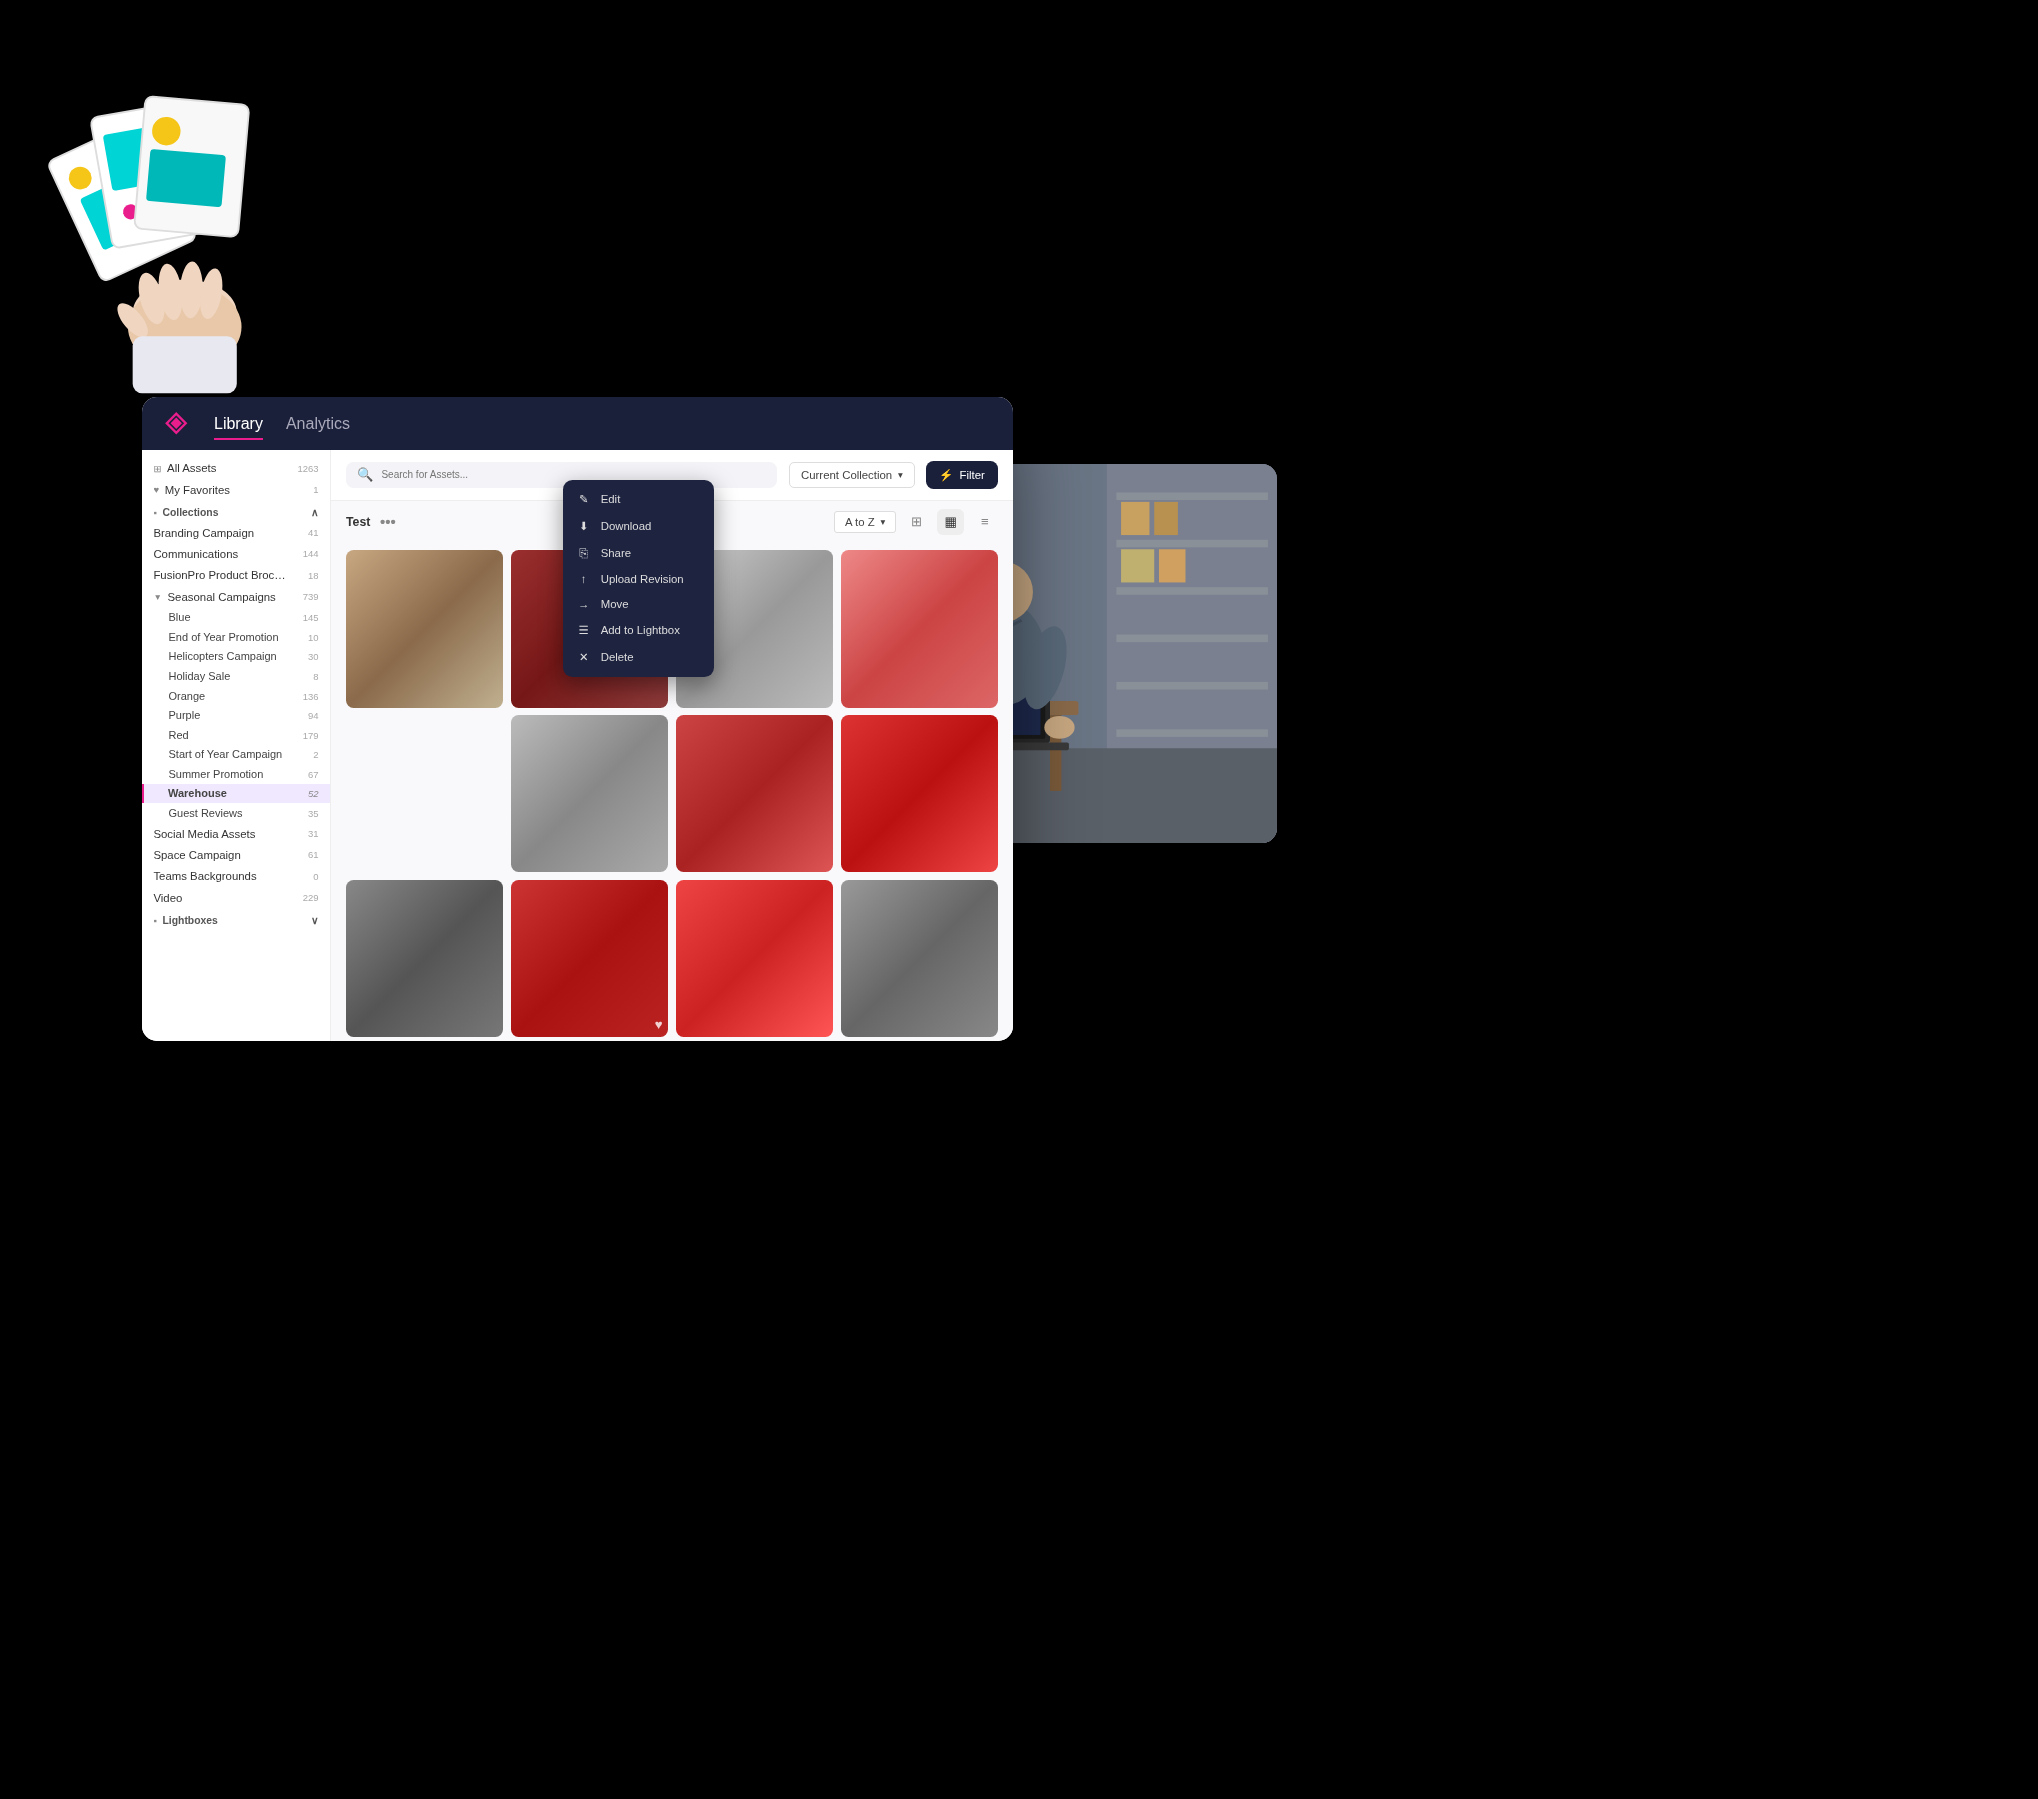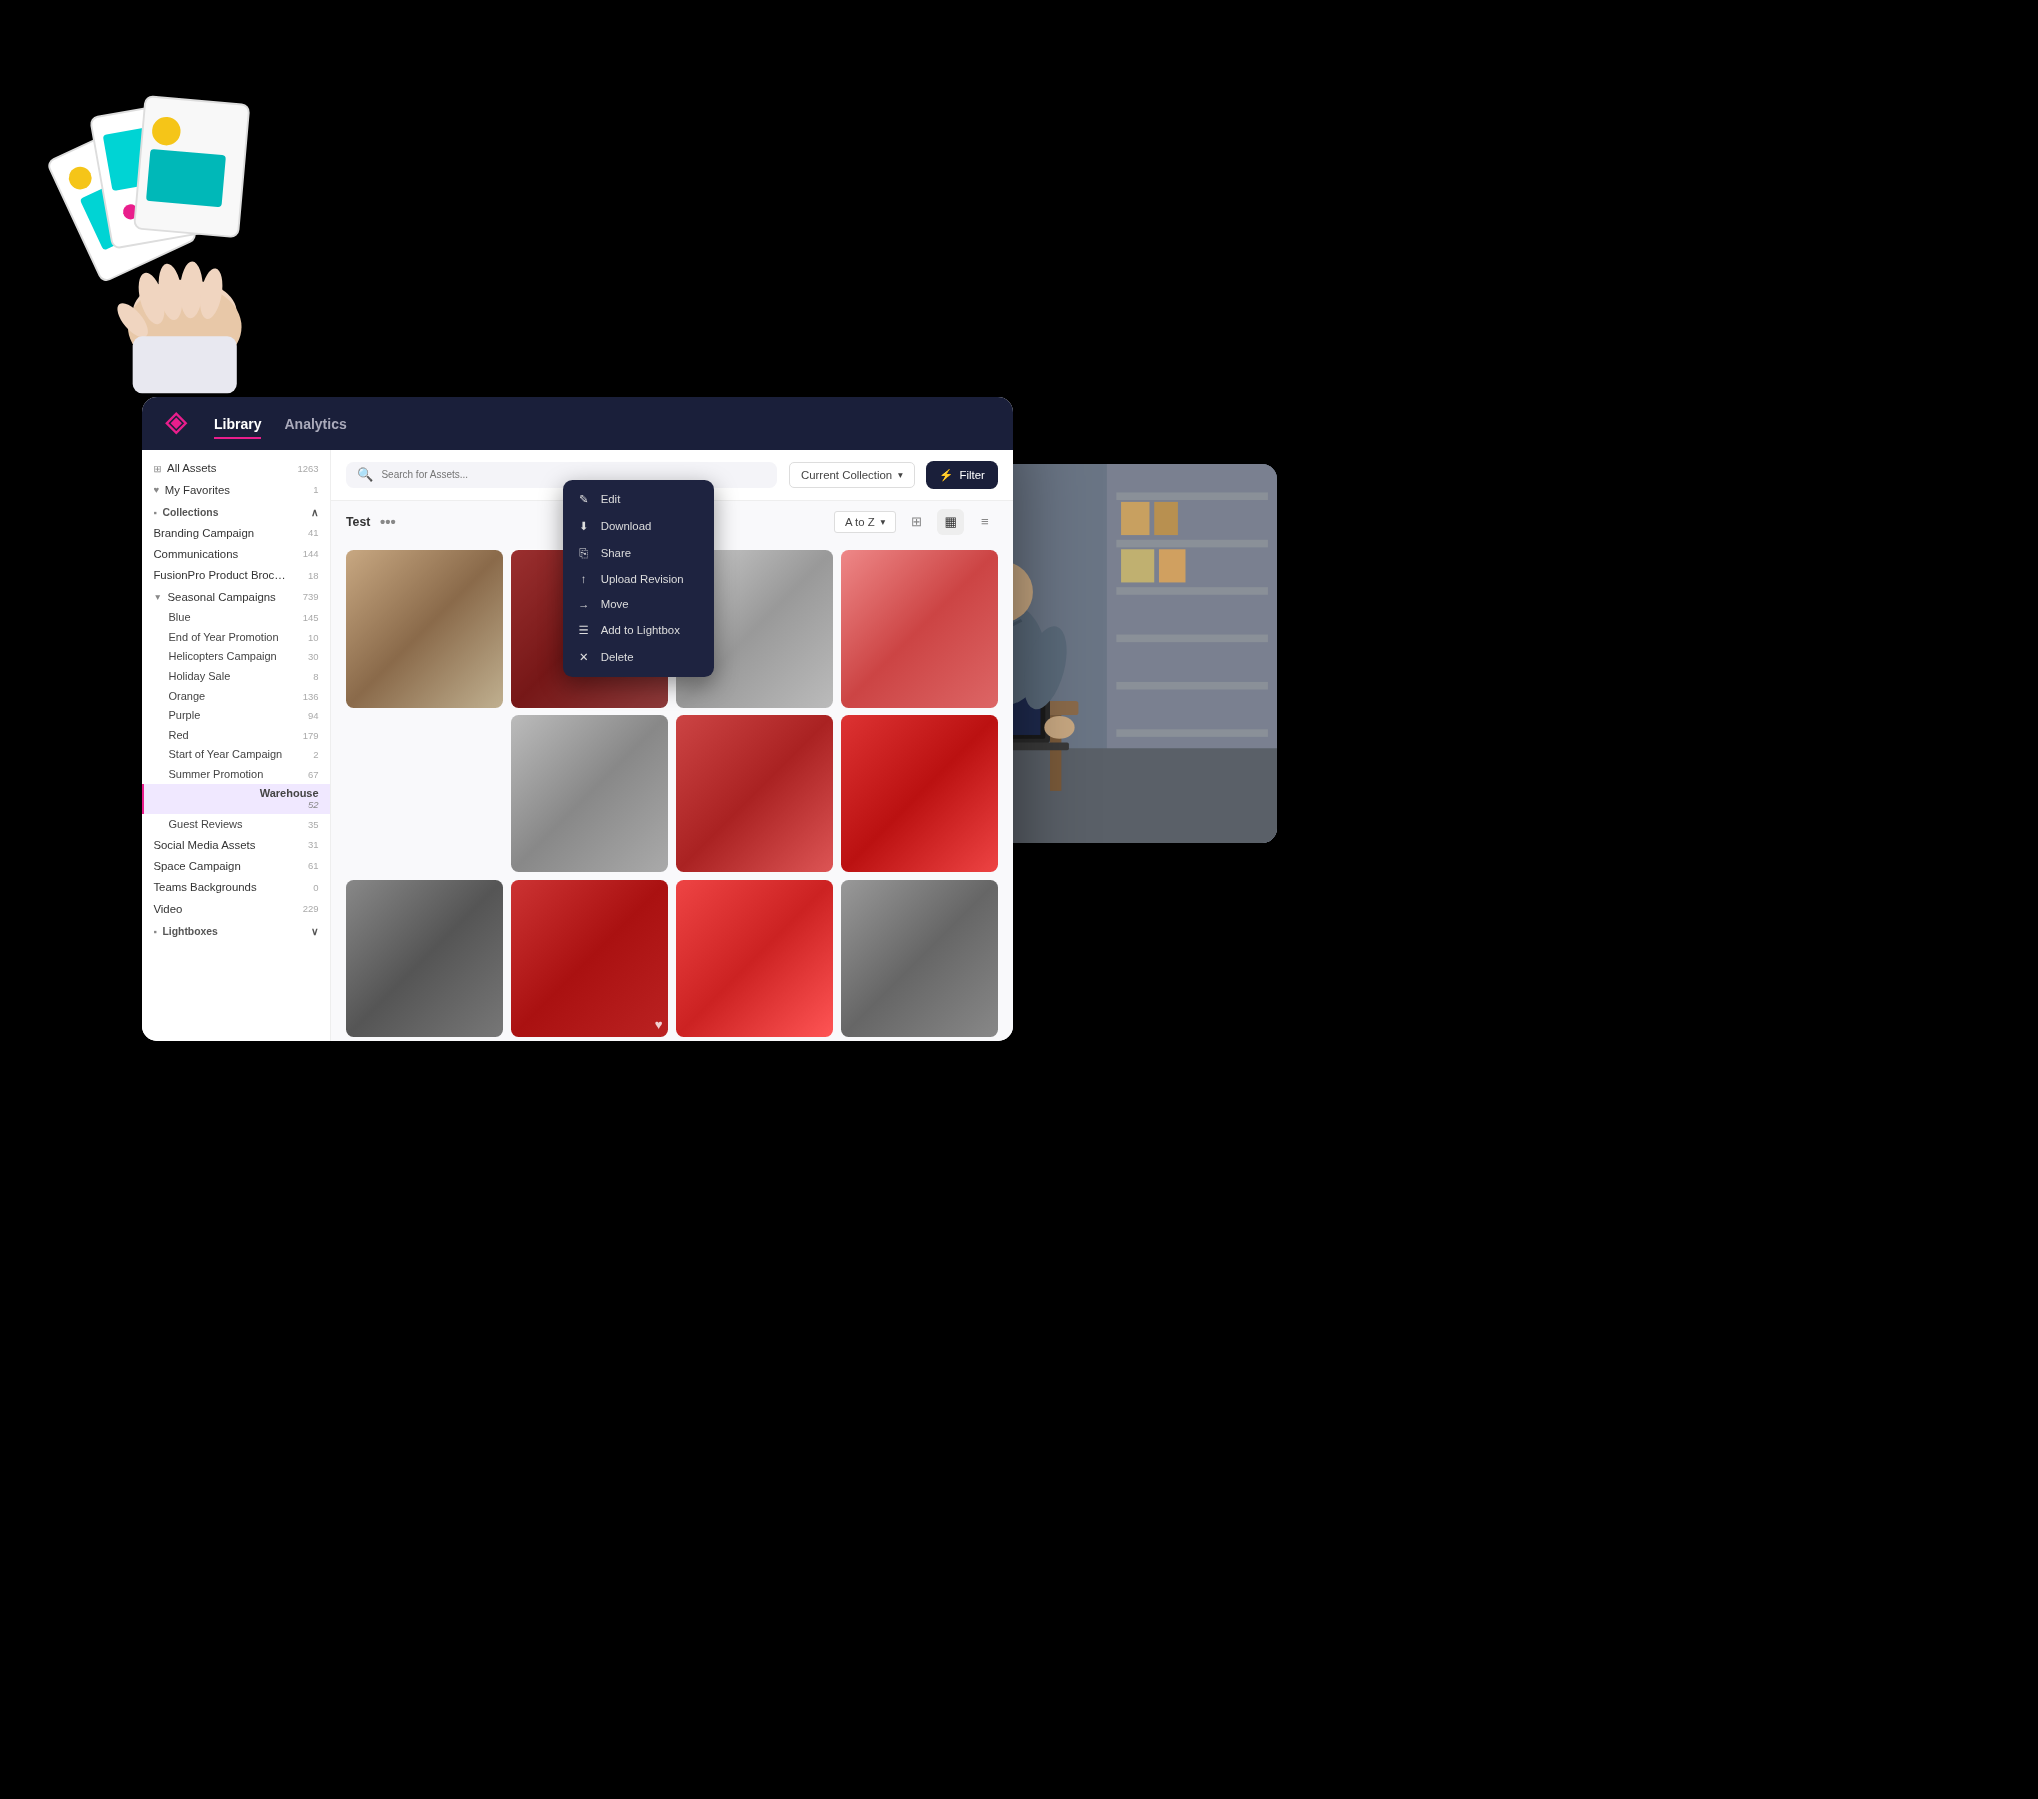--- a/index.html
+++ b/index.html
@@ -54,25 +54,24 @@
       height: 30px;
       display: flex;
       align-items: center;
       justify-content: center;
       color: #e91e8c;
       font-size: 19px;
       font-weight: bold;
     }
     .nav-tab {
       color: #aab;
-      font-size: 14px;
+      font-size: 16px;
       cursor: pointer;
       padding: 3.8px 0;
       position: relative;
-      font-weight: bold;
     }
     .nav-tab.active {
       color: #fff;
     }
     .nav-tab.active::after {
       content: '';
       position: absolute;
       bottom: -3.8px;
       left: 0;
       right: 0;
@@ -320,21 +319,20 @@
       font-size: 11.4px;
       width: 15px;
       text-align: center;
     }
 
     
     .sidebar-sub-item.warehouse-active {
       background: transparent;
       border-left: 2.8px solid #e91e8c;
       padding-left: 24px;
-      flex-direction: column;
     }
 
     
     .illustration-wrap {
       position: absolute;
       top: 57px;
       left: 38px;
       z-index: 10;
     }
 

